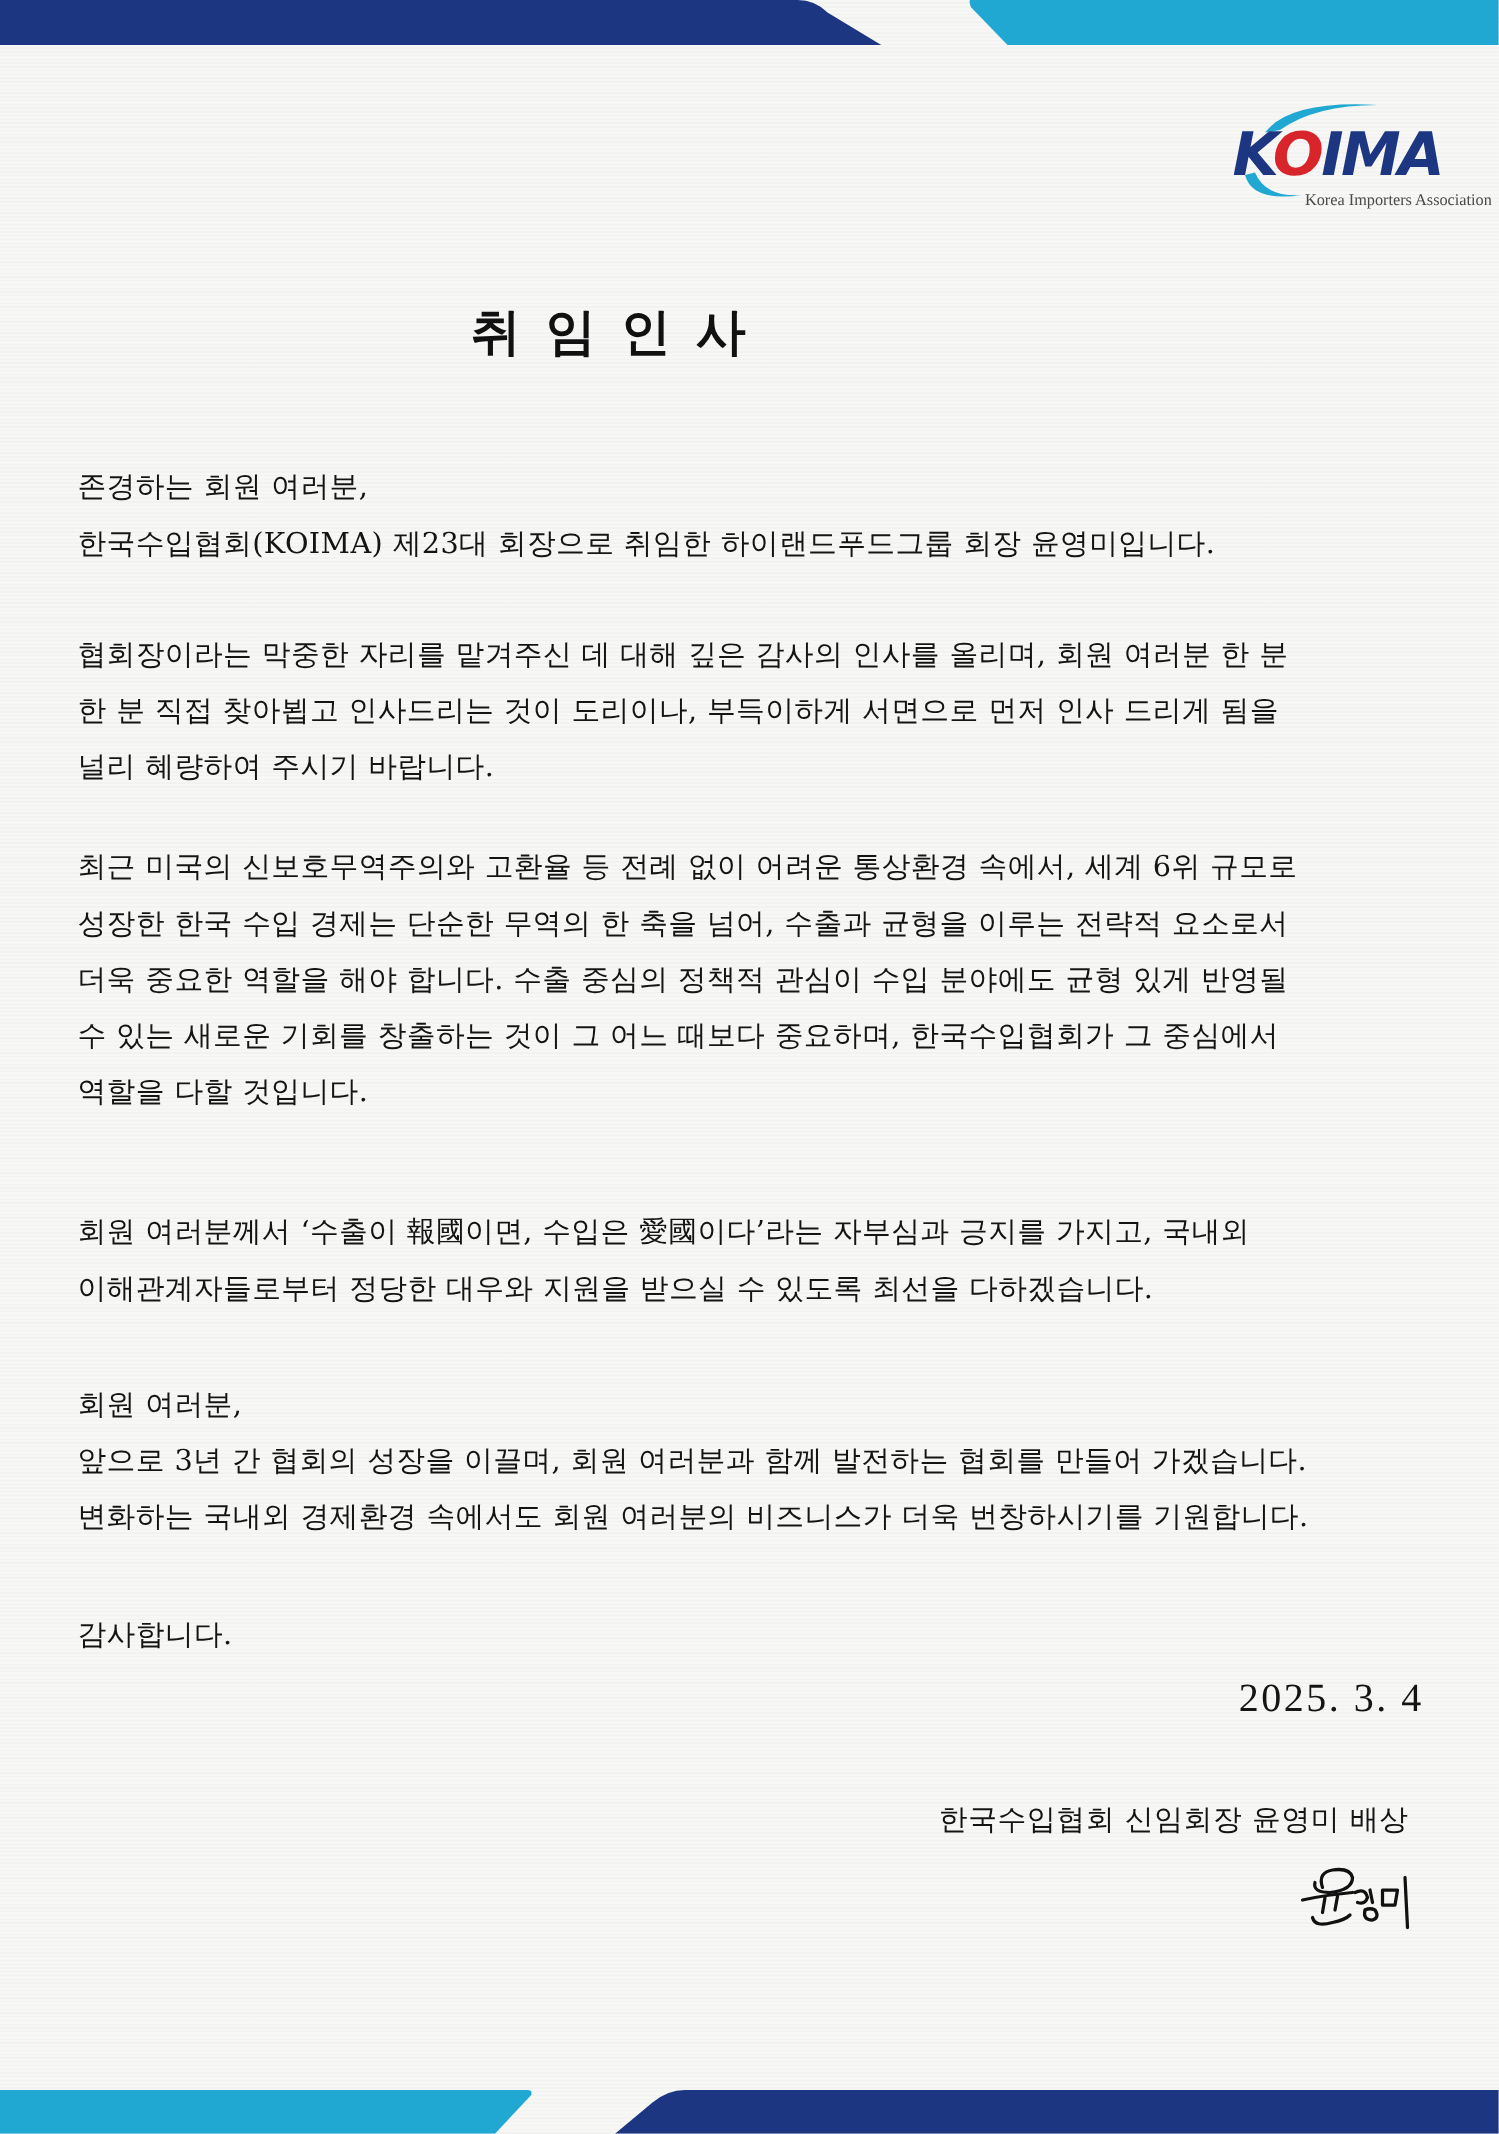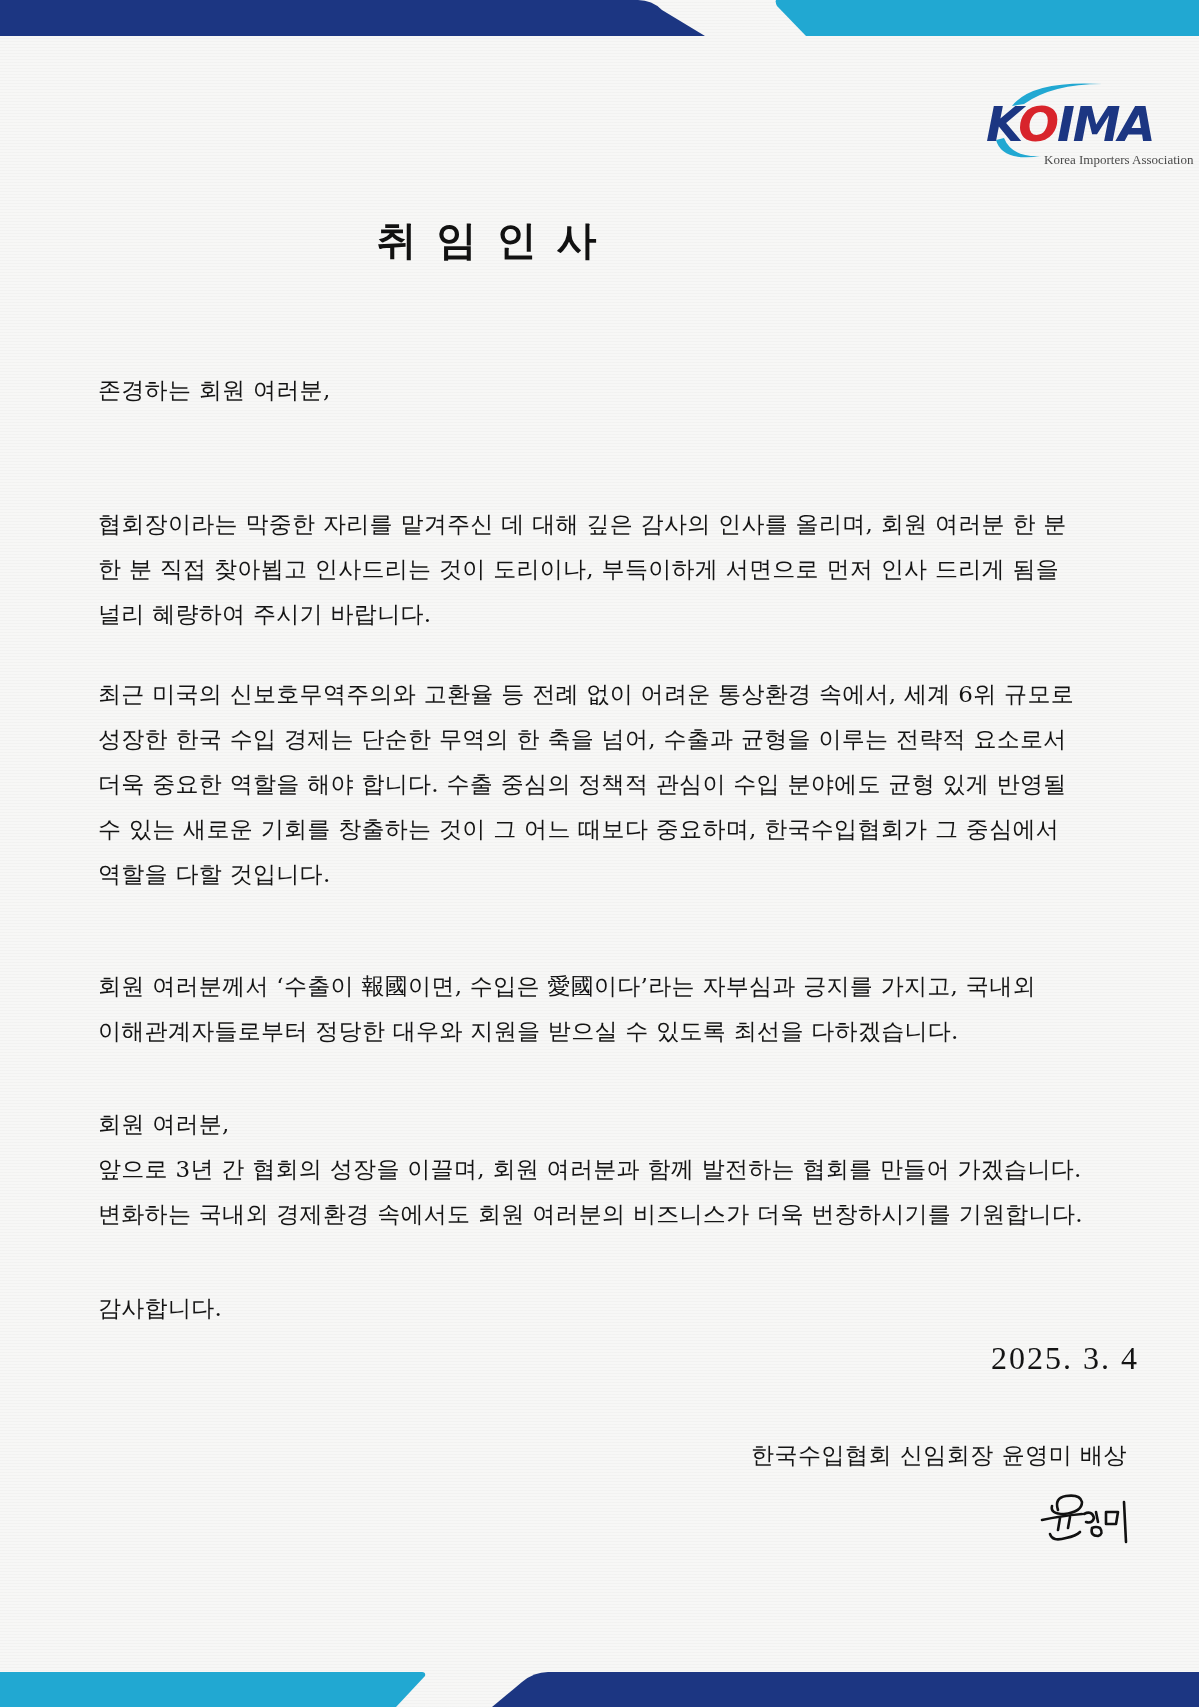--- a/index.html
+++ b/index.html
@@ -24,30 +24,30 @@
       font-size: 48px; letter-spacing: -2px; color: #1c3682; line-height: 1;
     }
     .logo-word .o { color: #d8242b; }
     .logo-sub {
       position: absolute; left: 62px; top: 76px;
       font-family: Liberation Serif, serif; font-size: 13px; color: #4a4a4a; white-space: nowrap; text-align: center;
     }
     .logo-swoosh { position: absolute; left: 0; top: 0; }
 
     .title {
-      position: absolute; left: 0; width: 973px; top: 220px; text-align: center;
+      position: absolute; left: 0; width: 973px; top: 246px; text-align: center;
       font-family: "DejaVu Sans", sans-serif; font-weight: bold; font-size: 40px;
       letter-spacing: 20px; line-height: 1; color: #111;
       padding-left: 20px; box-sizing: border-box;
     }
 
     .body-text {
       position: absolute; left: 62px; width: 1088px;
       font-family: "DejaVu Serif", serif; font-size: 23px; line-height: 45px;
-      letter-spacing: 0.3px; color: #141414; white-space: nowrap; margin-left: 36px;
+      letter-spacing: 0.3px; color: #141414; white-space: nowrap;
     }
     .line { height: 45px; }
     .date {
       position: absolute; right: 60px; top: 1340px;
       font-family: "Liberation Serif", serif; font-size: 32px; letter-spacing: 2px;
     }
     .signer {
       position: absolute; right: 72px; top: 1440px;
       font-family: "DejaVu Serif", serif; font-size: 23px; letter-spacing: 0.5px;
     }
@@ -69,20 +69,21 @@
     <path d="M14 64 Q20 86 60 80 Q30 82 22 62 Z" fill="#21a8d2"></path>
   </svg>
   <div class="logo-word"><span>K</span><span class="o">O</span><span>IMA</span></div>
   <div class="logo-sub">Korea Importers Association</div>
 </div>
 
 <div class="title">취임인사</div>
 
 <div class="body-text" style="top:368px;">
   <div class="line">존경하는 회원 여러분,</div>
+  <div class="line">한국수입협회(KOIMA) 제23대 회장으로 취임한 하이랜드푸드그룹 회장 윤영미입니다.</div>
 </div>
 
 <div class="body-text" style="top:502px;">
   <div class="line">협회장이라는 막중한 자리를 맡겨주신 데 대해 깊은 감사의 인사를 올리며, 회원 여러분  한 분</div>
   <div class="line">한 분 직접 찾아뵙고 인사드리는 것이 도리이나, 부득이하게 서면으로 먼저 인사 드리게 됨을</div>
   <div class="line">널리 혜량하여 주시기 바랍니다.</div>
 </div>
 
 <div class="body-text" style="top:672px;">
   <div class="line">최근 미국의 신보호무역주의와 고환율 등 전례 없이 어려운 통상환경 속에서, 세계 6위 규모로</div>

